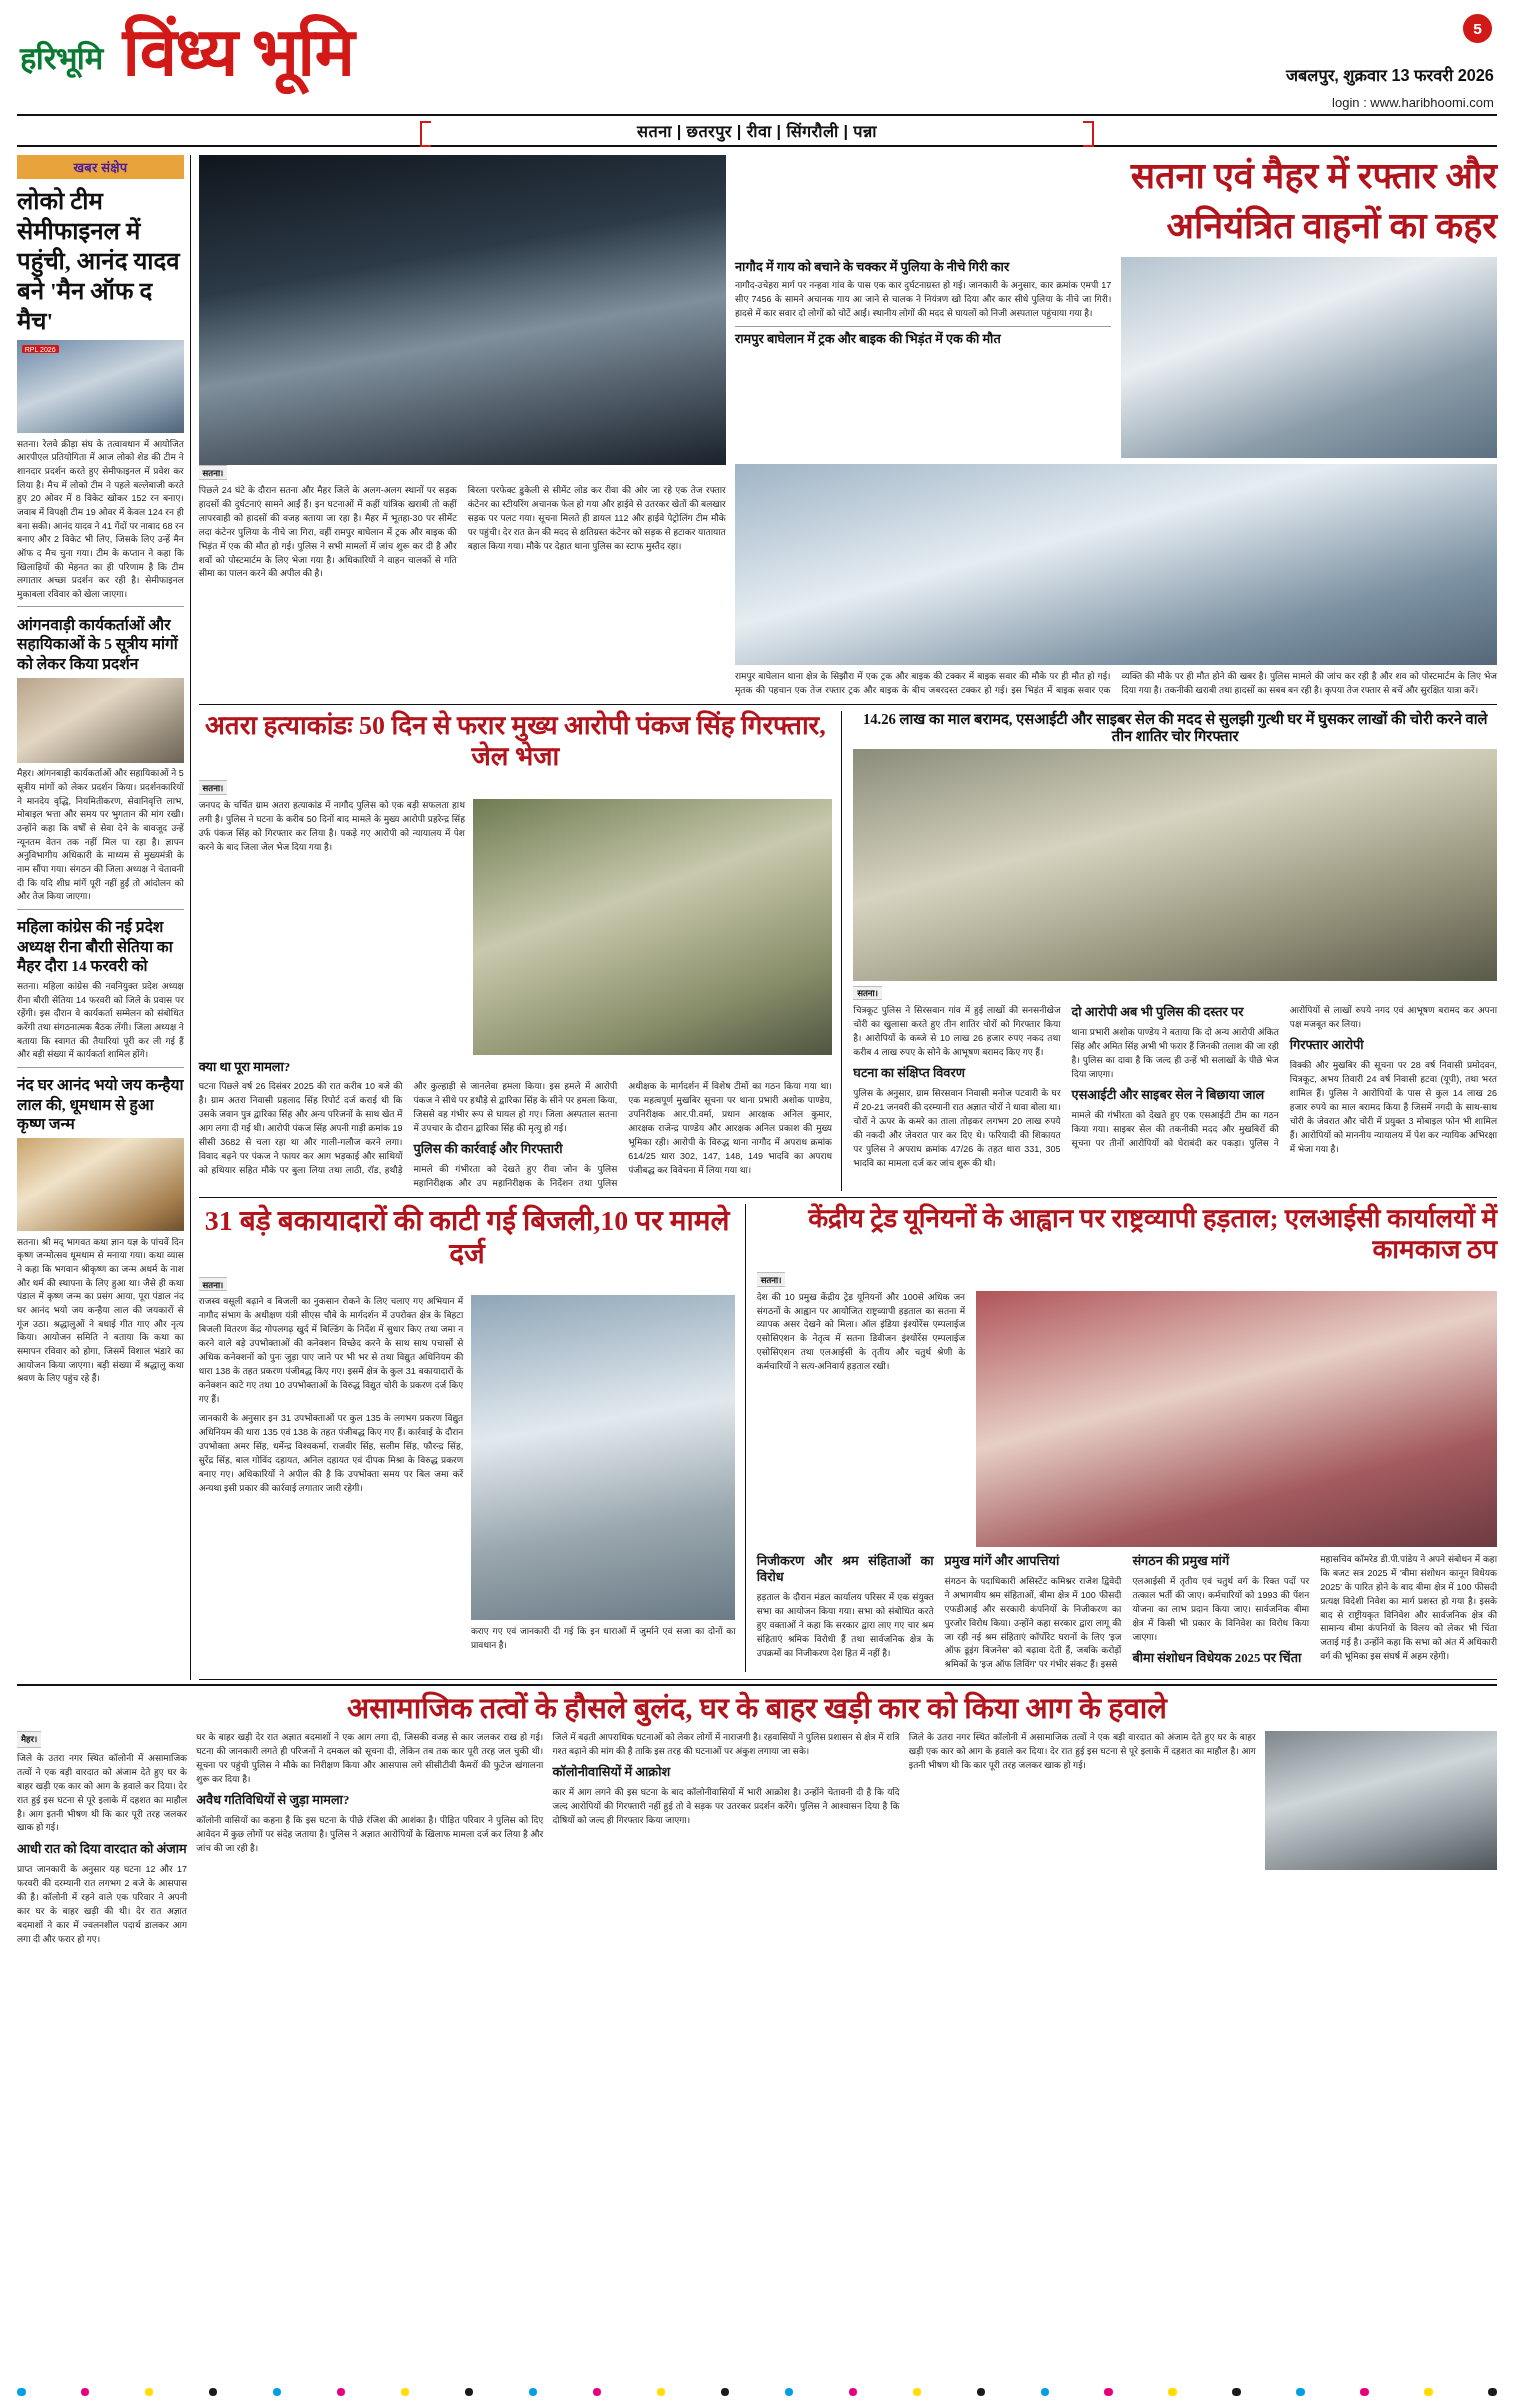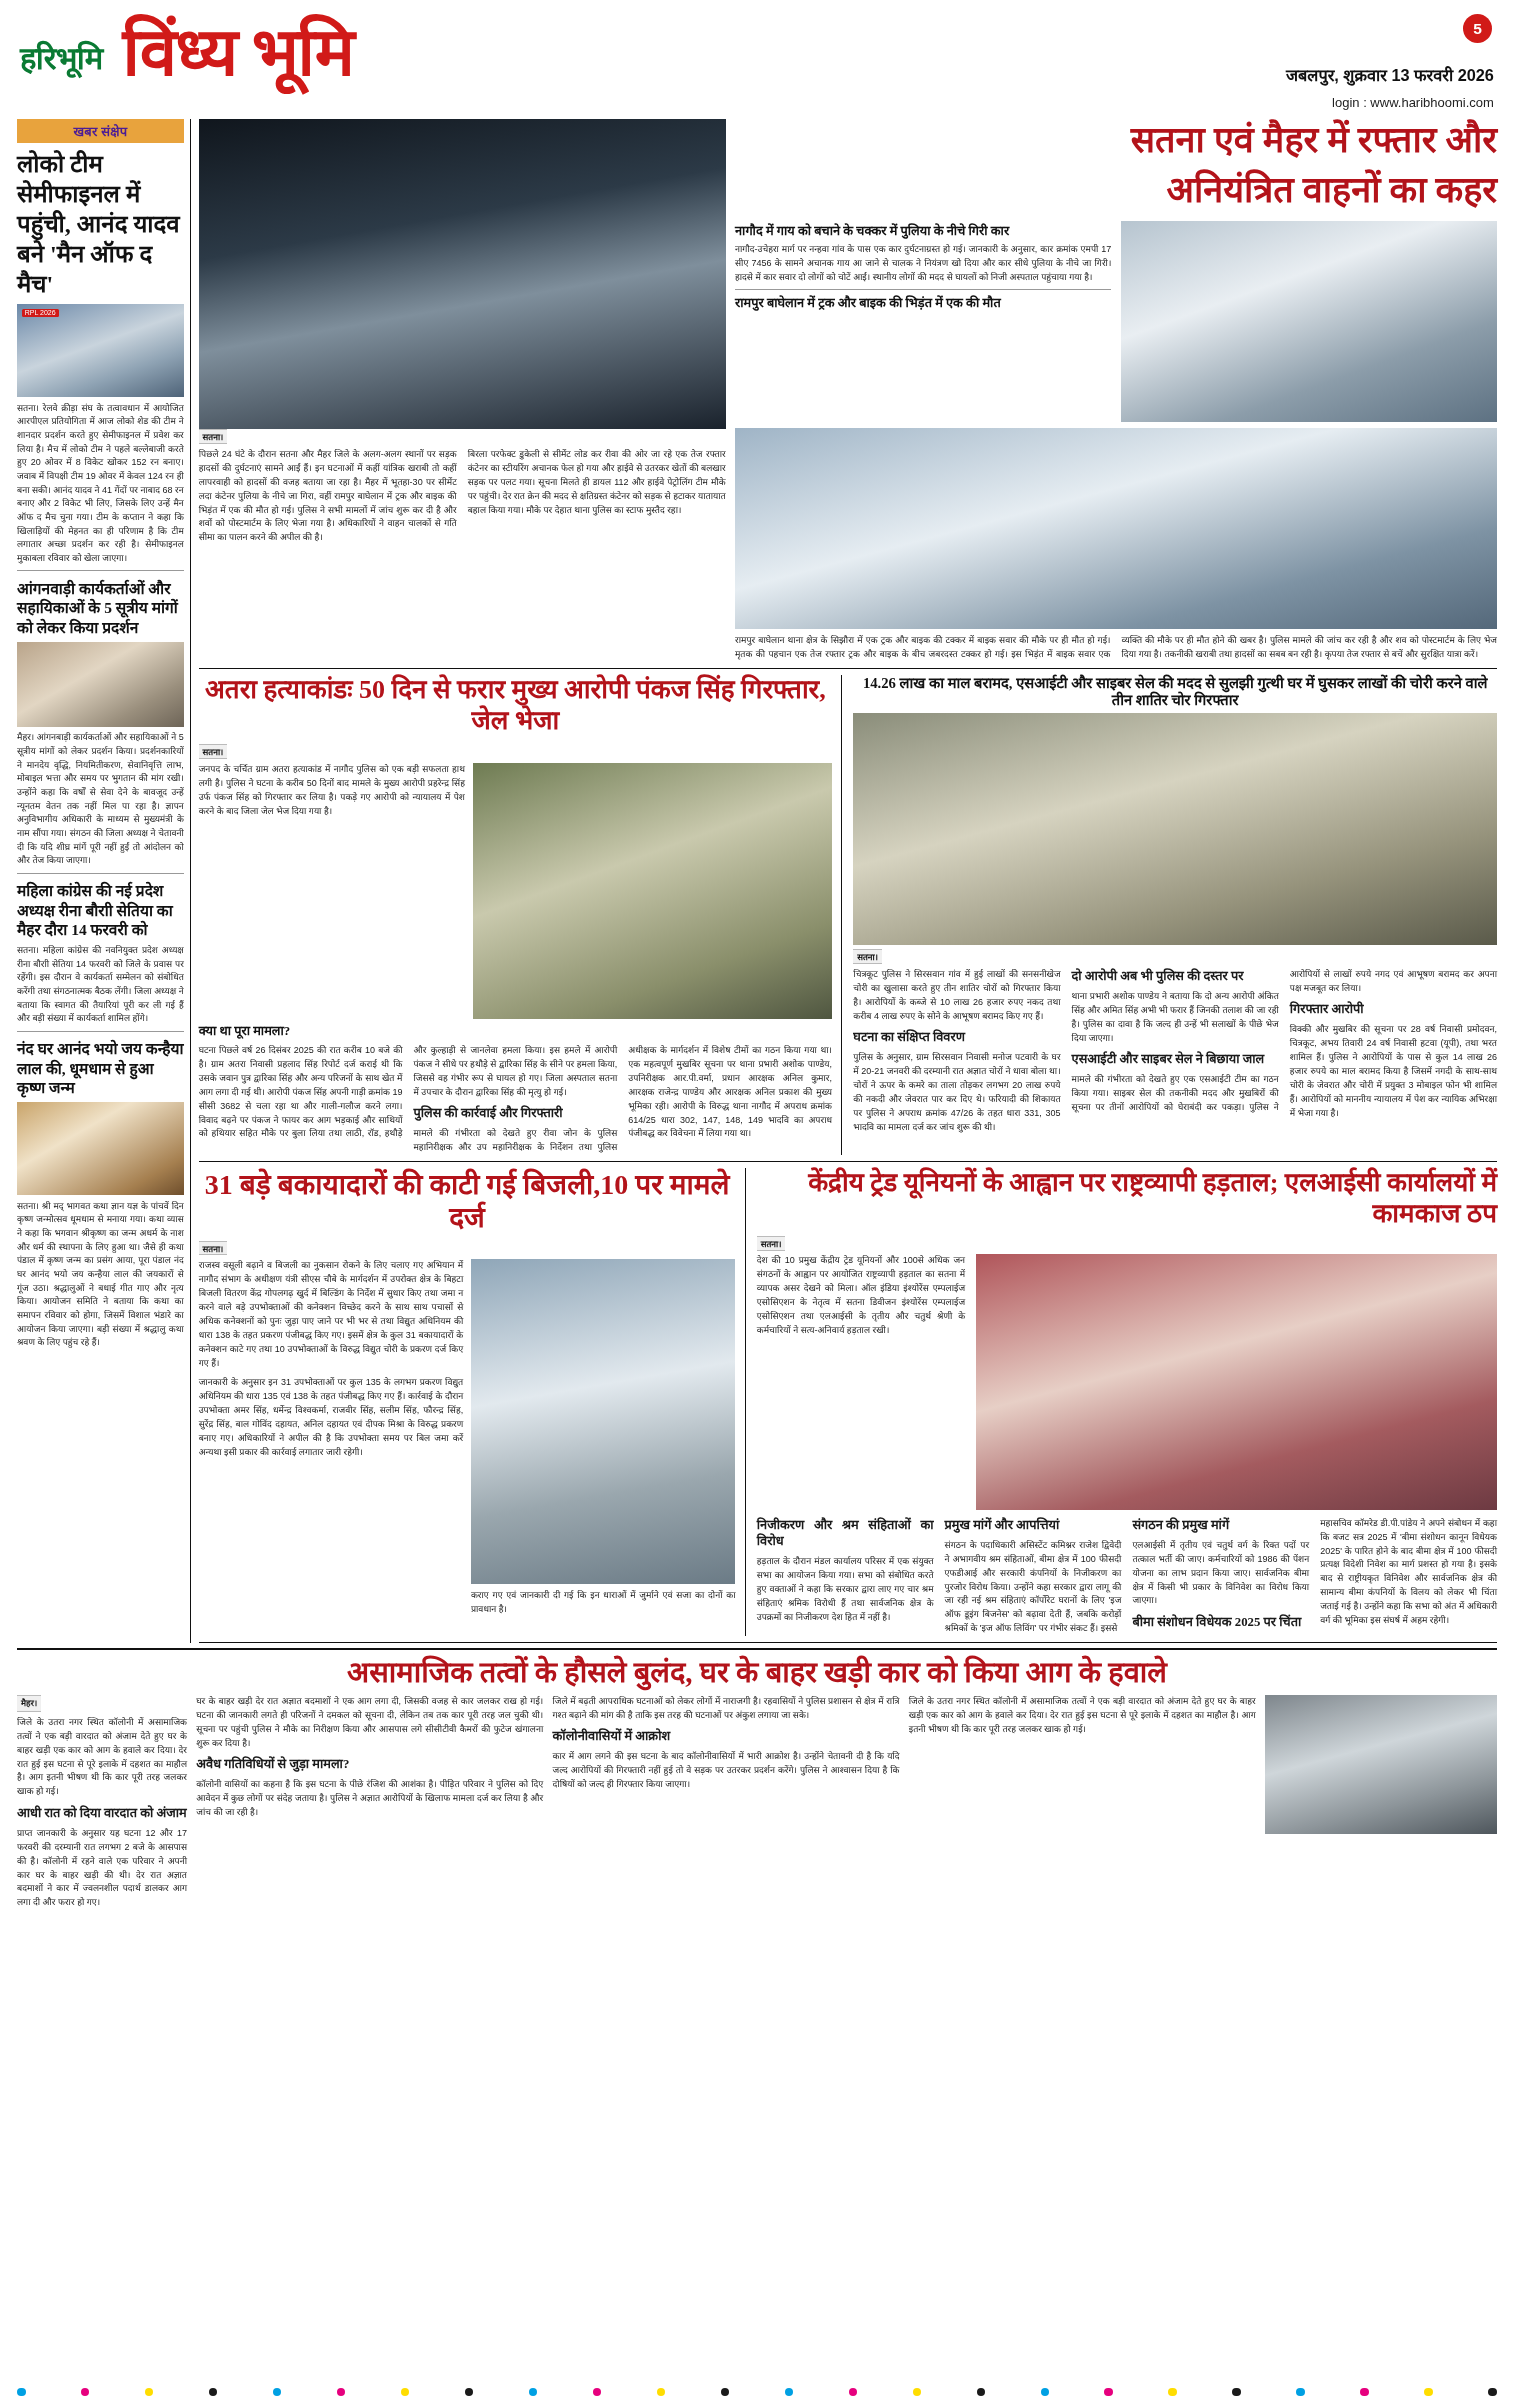--- a/index.html
+++ b/index.html
@@ -149,20 +149,23 @@
       <div class="logo-small">हरिभूमि</div>
       <div class="logo-main">विंध्य भूमि</div>
     </div>
     <div class="mast-right">
       <div class="mast-date">जबलपुर, शुक्रवार 13 फरवरी 2026</div>
       <div class="mast-login">login : www.haribhoomi.com</div>
     </div>
   </div>
   <div class="page-circle">5</div>
 
+  <div class="edition-strip">
+    <div class="cities">सतना | छतरपुर | रीवा | सिंगरौली | पन्ना</div>
+  </div>
 
   <div class="body-grid">
 
     <div class="rail">
       <div class="rail-head">खबर संक्षेप</div>
 
       <div class="rail-title">लोको टीम सेमीफाइनल में पहुंची, आनंद यादव बने 'मैन ऑफ द मैच'</div>
       <div class="rail-photo">
         <span class="tag">RPL 2026</span>
       </div>
@@ -274,21 +277,21 @@
           <div style="display:grid; grid-template-columns: 0.8fr 2fr; gap:11px;">
             <div class="ptext">देश की 10 प्रमुख केंद्रीय ट्रेड यूनियनों और 100से अधिक जन संगठनों के आह्वान पर आयोजित राष्ट्रव्यापी हड़ताल का सतना में व्यापक असर देखने को मिला। ऑल इंडिया इंश्योरेंस एम्पलाईज एसोसिएशन के नेतृत्व में सतना डिवीजन इंश्योरेंस एम्पलाईज एसोसिएशन तथा एलआईसी के तृतीय और चतुर्थ श्रेणी के कर्मचारियों ने सत्य-अनिवार्य हड़ताल रखी।</div>
             <div class="photo ph-protest"></div>
           </div>
           <div class="ptext four-col" style="margin-top:6.2px;">
             <p class="sub-h">निजीकरण और श्रम संहिताओं का विरोध</p>
             <p>हड़ताल के दौरान मंडल कार्यालय परिसर में एक संयुक्त सभा का आयोजन किया गया। सभा को संबोधित करते हुए वक्ताओं ने कहा कि सरकार द्वारा लाए गए चार श्रम संहिताएं श्रमिक विरोधी हैं तथा सार्वजनिक क्षेत्र के उपक्रमों का निजीकरण देश हित में नहीं है।</p>
             <p class="sub-h">प्रमुख मांगें और आपत्तियां</p>
             <p>संगठन के पदाधिकारी असिस्टेंट कमिश्नर राजेश द्विवेदी ने अभागवीय श्रम संहिताओं, बीमा क्षेत्र में 100 फीसदी एफडीआई और सरकारी कंपनियों के निजीकरण का पुरजोर विरोध किया। उन्होंने कहा सरकार द्वारा लागू की जा रही नई श्रम संहिताएं कॉर्पोरेट घरानों के लिए 'इज ऑफ डूइंग बिजनेस' को बढ़ावा देती हैं, जबकि करोड़ों श्रमिकों के 'इज ऑफ लिविंग' पर गंभीर संकट हैं। इससे</p>
             <p class="sub-h">संगठन की प्रमुख मांगें</p>
-            <p>एलआईसी में तृतीय एवं चतुर्थ वर्ग के रिक्त पदों पर तत्काल भर्ती की जाए। कर्मचारियों को 1986 की पेंशन योजना का लाभ प्रदान किया जाए। सार्वजनिक बीमा क्षेत्र में किसी भी प्रकार के विनिवेश का विरोध किया जाएगा।</p>
+            <p>एलआईसी में तृतीय एवं चतुर्थ वर्ग के रिक्त पदों पर तत्काल भर्ती की जाए। कर्मचारियों को 1993 की पेंशन योजना का लाभ प्रदान किया जाए। सार्वजनिक बीमा क्षेत्र में किसी भी प्रकार के विनिवेश का विरोध किया जाएगा।</p>
             <p class="sub-h">बीमा संशोधन विधेयक 2025 पर चिंता</p>
             <p>महासचिव कॉमरेड डी.पी.पांडेय ने अपने संबोधन में कहा कि बजट सत्र 2025 में 'बीमा संशोधन कानून विधेयक 2025' के पारित होने के बाद बीमा क्षेत्र में 100 फीसदी प्रत्यक्ष विदेशी निवेश का मार्ग प्रशस्त हो गया है। इसके बाद से राष्ट्रीयकृत विनिवेश और सार्वजनिक क्षेत्र की सामान्य बीमा कंपनियों के विलय को लेकर भी चिंता जताई गई है। उन्होंने कहा कि सभा को अंत में अधिकारी वर्ग की भूमिका इस संघर्ष में अहम रहेगी।</p>
           </div>
         </div>
       </div>
 
     </div>
   </div>
 
   <div style="border-top:2.3px solid #111; margin-top:4.6px; padding-top:4.6px;">

